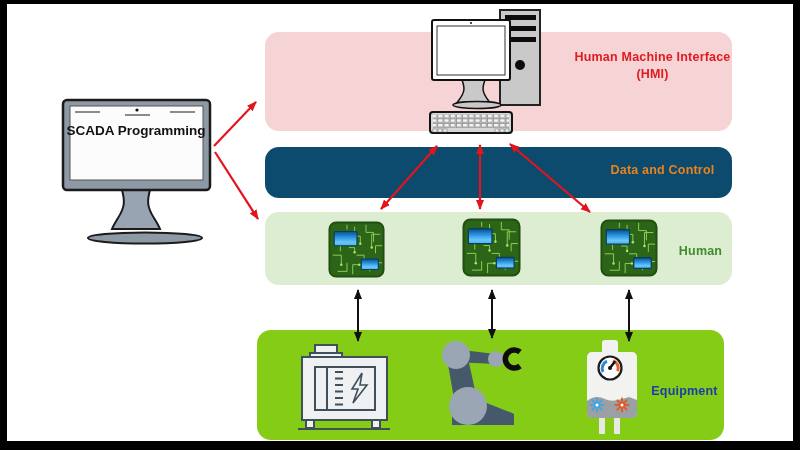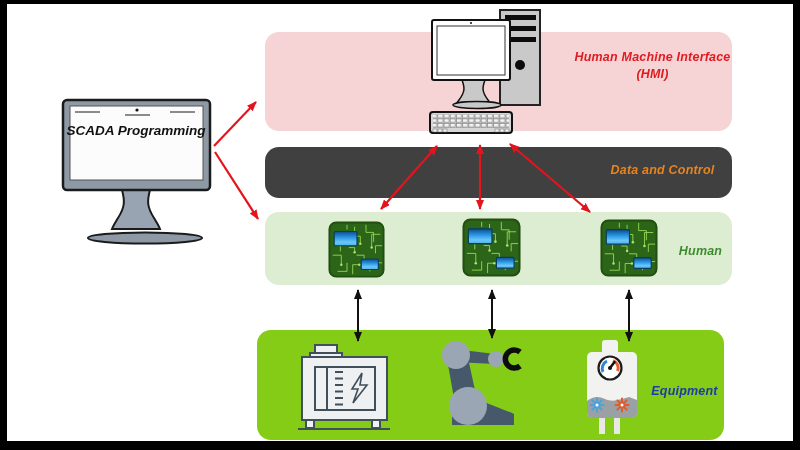--- a/index.html
+++ b/index.html
@@ -1,19 +1,19 @@
 <!DOCTYPE html>
 <html><head>
 <meta charset="utf-8">
 <style>
   html,body{margin:0;padding:0;background:#444;}
   #screen{position:relative;width:800px;height:450px;background:#000;overflow:hidden;
           font-family:"Liberation Sans",sans-serif;}
   #canvas{position:absolute;left:7px;top:4px;right:7px;bottom:9px;background:#ffffff;}
-  #content{position:absolute;left:0;top:0;width:800px;height:316px;font-style:italic;}
+  #content{position:absolute;left:0;top:0;width:800px;height:316px;}
   .band{position:absolute;border-radius:14px;}
   .band-label{position:absolute;font-weight:700;font-size:12.5px;line-height:17px;
               text-align:center;letter-spacing:.2px;}
   .icon{position:absolute;}
   #arrows{position:absolute;left:0;top:0;pointer-events:none;}
   svg text{font-family:"Liberation Sans",sans-serif;}
 </style>
 </head>
 <body>
 
@@ -64,21 +64,21 @@
       </defs>
     </svg>
 
     <div class="band" style="left: 265px; top: 32px; width: 467px; height: 99px; background: rgb(246, 211, 212);">
       <div class="band-label" style="left: 295px; top: 17px; width: 185px; color: rgb(224, 27, 34);">
         <span>Human Machine Interface</span><br>
         <span>(HMI)</span>
       </div>
     </div>
 
-    <div class="band" style="left: 265px; top: 147px; width: 467px; height: 51px; background: #404040;">
+    <div class="band" style="left: 265px; top: 147px; width: 467px; height: 51px; background: #0c4a6e;">
       <div class="band-label" style="left: 305px; top: 15px; width: 185px; color: rgb(232, 131, 30);">Data and Control</div>
     </div>
 
     <div class="band" style="left: 265px; top: 212px; width: 467px; height: 73px; background: rgb(221, 237, 210);">
       <div class="band-label" style="left: 343px; top: 31px; width: 185px; color: rgb(63, 140, 47);">Human</div>
     </div>
 
     <div class="band" style="left: 257px; top: 330px; width: 467px; height: 110px; background: #84cc16;">
       <div class="band-label" style="left: 335px; top: 53px; width: 185px; color: rgb(28, 60, 168);">Equipment</div>
     </div>

